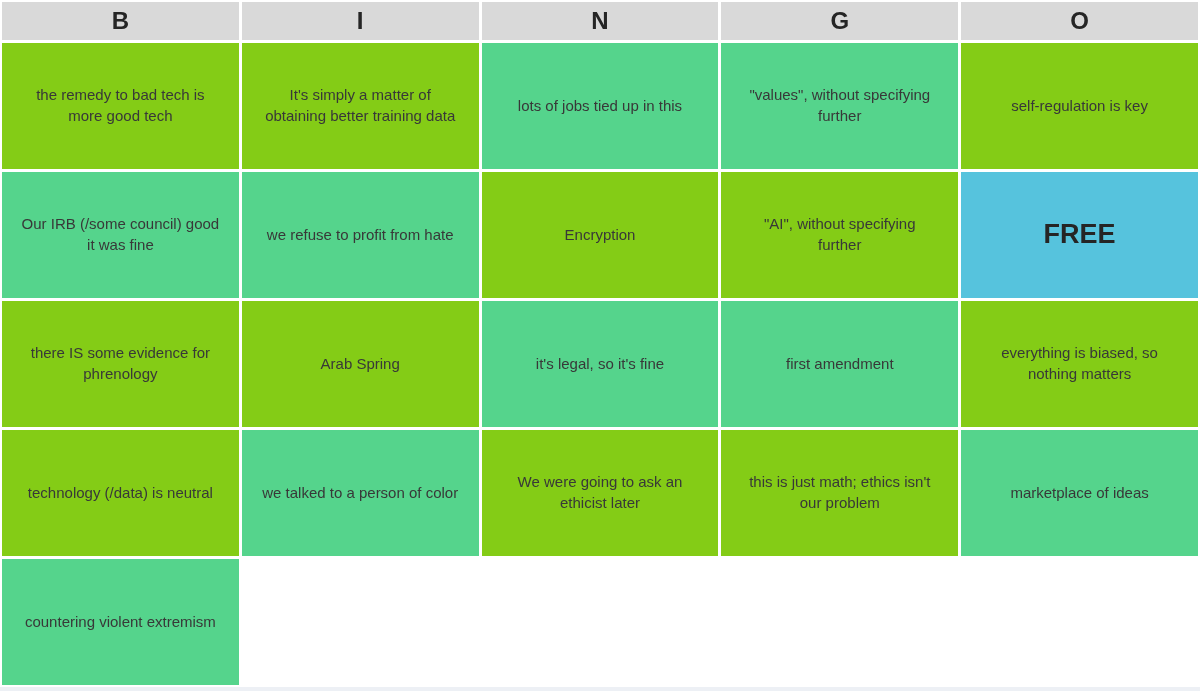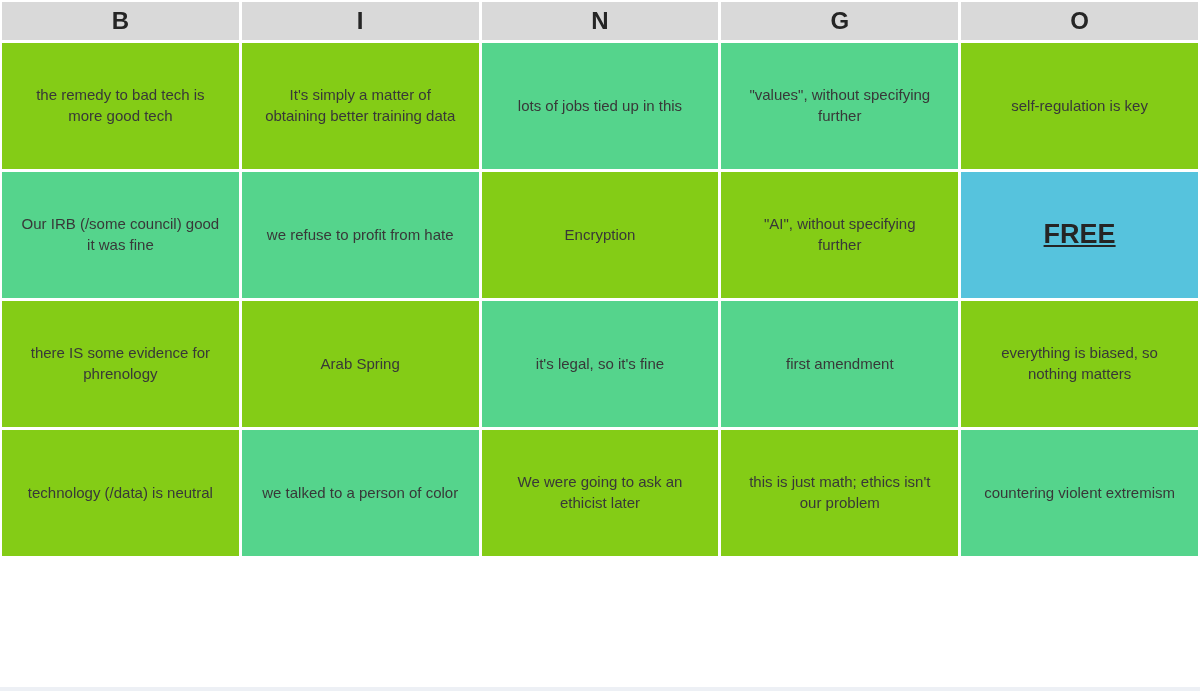--- a/index.html
+++ b/index.html
@@ -43,21 +43,20 @@
     color: #383838;
     cursor: pointer;
   }
   .cell.unmarked { background: #84cc16; }
   .cell.marked   { background: #55d48c; }
   .cell.free {
     background: #56c3dd;
     font-weight: bold;
     font-size: 27px;
     color: #252525;
-    text-decoration: underline;
   }
 </style>
 </head>
 <body>
 
 <div class="board" id="board">
     <div class="hcell">B</div>
     <div class="hcell">I</div>
     <div class="hcell">N</div>
     <div class="hcell">G</div>
@@ -74,14 +73,15 @@
     <div class="cell free">FREE</div>
     <div class="cell unmarked">there IS some evidence for phrenology</div>
     <div class="cell unmarked">Arab Spring</div>
     <div class="cell marked">it's legal, so it's fine</div>
     <div class="cell marked">first amendment</div>
     <div class="cell unmarked">everything is biased, so nothing matters</div>
     <div class="cell unmarked">technology (/data) is neutral</div>
     <div class="cell marked">we talked to a person of color</div>
     <div class="cell unmarked">We were going to ask an ethicist later</div>
     <div class="cell unmarked">this is just math; ethics isn't our problem</div>
+    <div class="cell marked">marketplace of ideas</div>
     <div class="cell marked">countering violent extremism</div>
   </div>
 
 </body></html>

